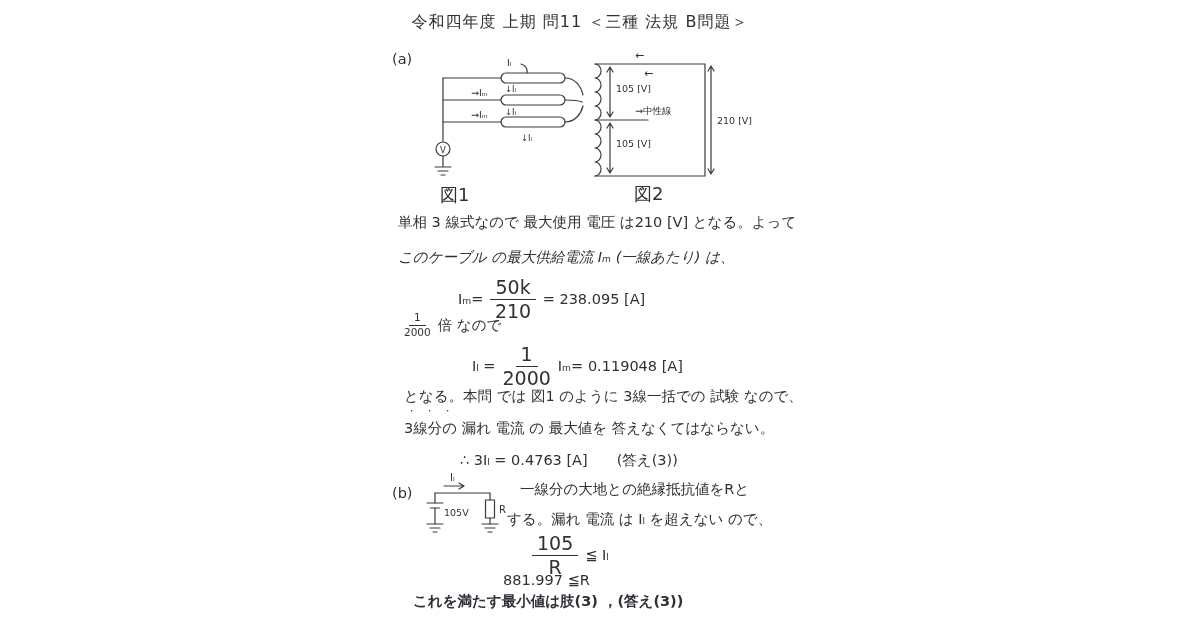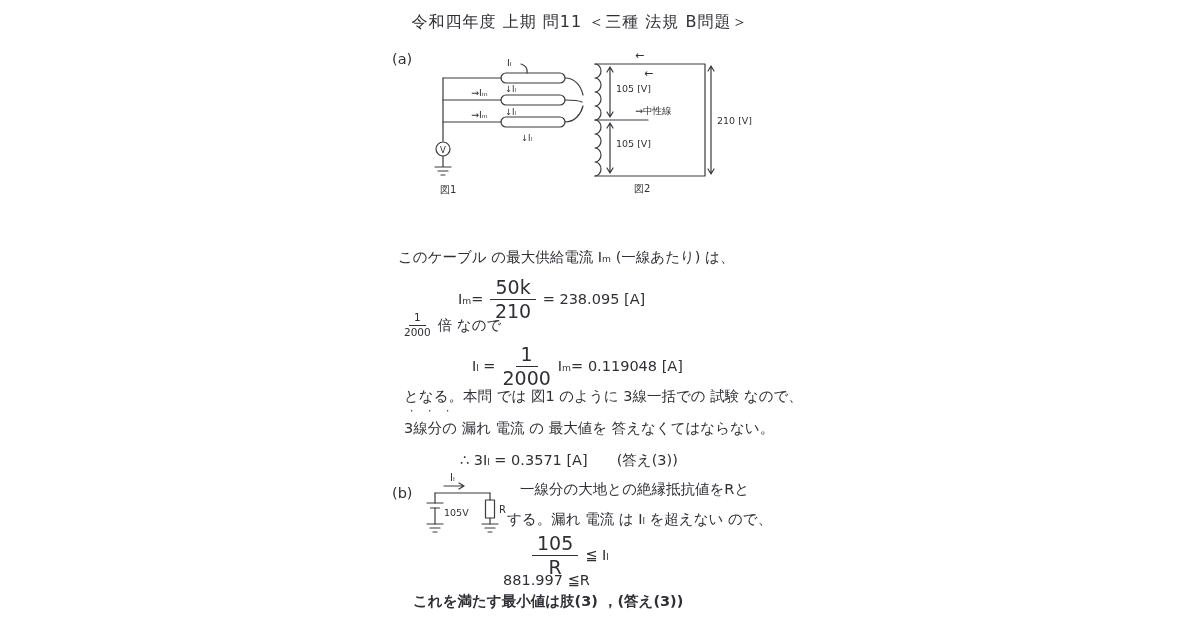--- a/index.html
+++ b/index.html
@@ -5,21 +5,21 @@
   * { margin:0; padding:0; box-sizing:border-box; }
   html,body { background:#ffffff; }
   .page {
     position:relative; width:1200px; height:630px; background:#ffffff;
     font-family:"DejaVu Sans","Liberation Sans",sans-serif;
     color:#2f2f36; overflow:hidden;
   }
   .abs { position:absolute; white-space:nowrap; }
   .hw { font-size:14.5px; line-height:1.3; }
   .title { font-size:16px; letter-spacing:1px; }
-  .caption { font-size:10px; }
+  .caption { font-size:18px; }
   .formula { display:flex; align-items:center; gap:7px; font-size:14.5px; }
   .frac { display:inline-flex; flex-direction:column; align-items:center; line-height:1.1; font-size:19px; }
   .frac .num { display:block; padding:0 5px 1px; border-bottom:1.4px solid #2f2f36; }
   .frac .den { display:block; padding-top:1px; }
   .frac.small { font-size:10.5px; }
   .dots { font-size:9px; letter-spacing:9px; color:#2f2f36; }
   svg { overflow:visible; }
   svg path, svg rect, svg circle, svg ellipse {
     fill:none; stroke:#3a3a40; stroke-width:1.2; stroke-linecap:round; stroke-linejoin:round;
   }
@@ -63,21 +63,22 @@
     <path d="M123,16 V124 M123,16 l-3,5 M123,16 l3,5 M123,124 l-3,-5 M123,124 l3,-5"></path>
     <text x="47" y="9" font-size="11">←</text>
     <text x="56" y="27" font-size="11">←</text>
     <text x="28" y="42" font-size="9.5">105 [V]</text>
     <text x="47" y="64" font-size="9.5">→中性線</text>
     <text x="28" y="97" font-size="9.5">105 [V]</text>
     <text x="129" y="74" font-size="9.5">210 [V]</text>
   </svg>
   <div class="abs caption" style="left:634px;top:182px;">図2</div>
 
-  <div class="abs hw" style="left:398px;top:248px;">このケーブル の最大供給電流 Iₘ (一線あたり) は、</div>
+  <div class="abs hw" style="left:398px;top:213px;">単相 3 線式なので 最大使用 電圧 は210 [V] となる。よって</div>
+  <div class="abs hw" style="left:398px;top:248px;font-style:italic;">このケーブル の最大供給電流 Iₘ (一線あたり) は、</div>
 
   <div class="abs formula" style="left:458px;top:277px;">
     <span>Iₘ=</span>
     <span class="frac">
       <span class="num">50k</span>
       <span class="den">210</span>
     </span>
     <span>= 238.095 [A]</span>
   </div>
 
@@ -94,21 +95,21 @@
     <span class="frac">
       <span class="num">1</span>
       <span class="den">2000</span>
     </span>
     <span>Iₘ=  0.119048 [A]</span>
   </div>
 
   <div class="abs hw" style="left:404px;top:387px;">となる。本問 では 図1 のように 3線一括での 試験 なので、</div>
   <div class="abs dots" style="left:407px;top:405px;">・・・</div>
   <div class="abs hw" style="left:404px;top:419px;">3線分の 漏れ 電流 の 最大値を 答えなくてはならない。</div>
-  <div class="abs hw" style="left:460px;top:451px;">∴ 3Iₗ =  0.3571 [A]　　(答え(3))</div>
+  <div class="abs hw" style="left:460px;top:451px;">∴ 3Iₗ =  0.4763 [A]　　(答え(3))</div>
 
   <div class="abs hw" style="left:392px;top:484px;">(b)</div>
 
   <svg class="abs" style="left:420px;top:472px;" width="100" height="78" viewBox="0 0 100 78">
     <text x="30" y="9" font-size="10">Iₗ</text>
     <path d="M24,14 H44 M44,14 l-5,-3 M44,14 l-5,3"></path>
     <path d="M15,21 H70"></path>
     <path d="M15,21 V31"></path>
     <path d="M7,31 H23 M10.5,36 H19.5"></path>
     <path d="M15,36 V52"></path>

